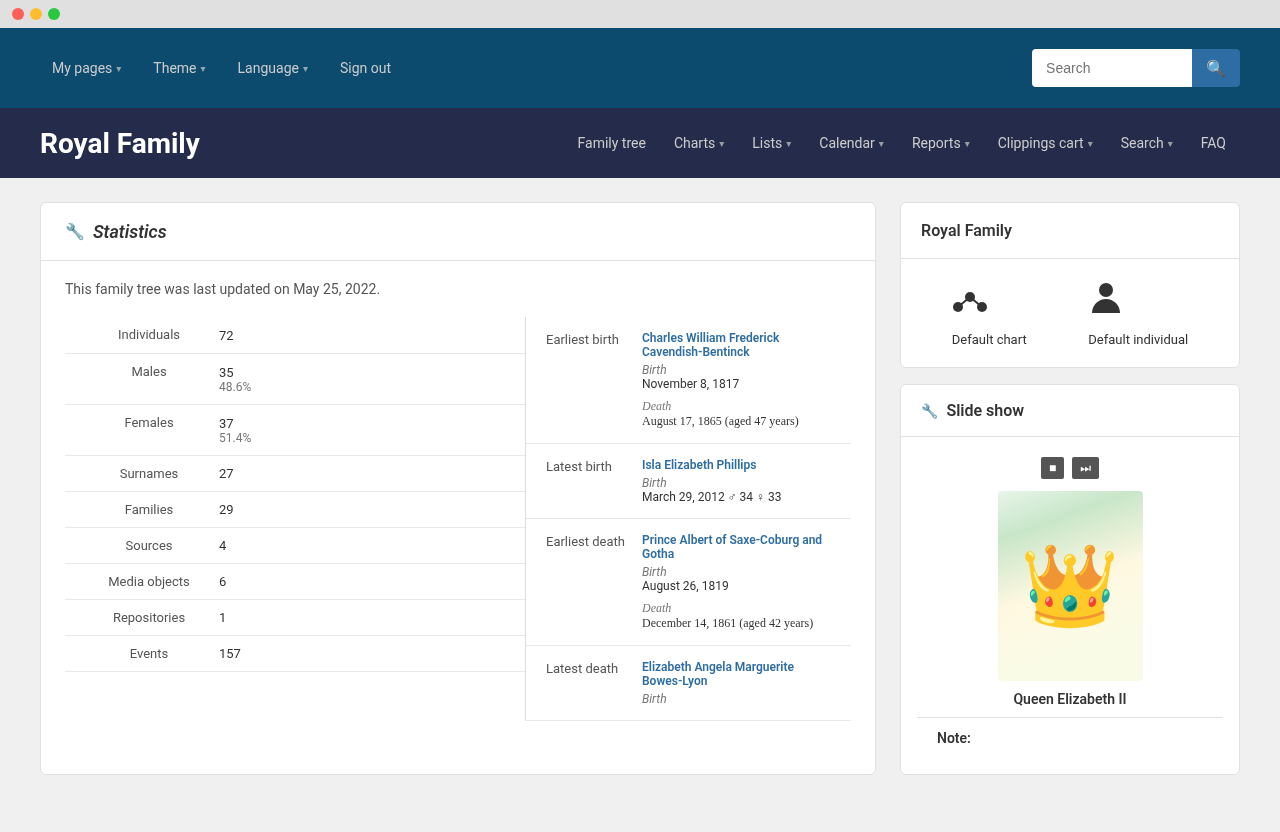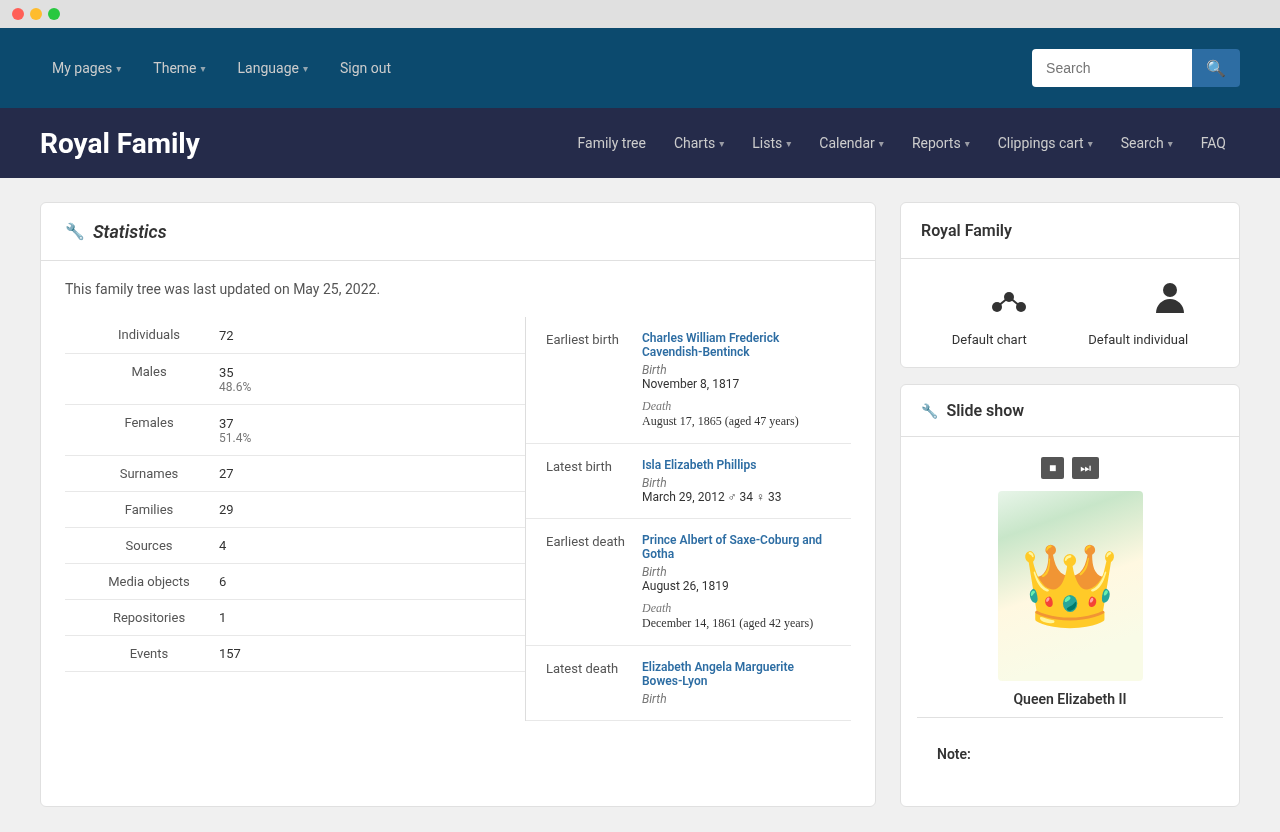--- a/index.html
+++ b/index.html
@@ -58,36 +58,36 @@
     .event-death { margin-top: 8px; font-family: Liberation Serif, serif; }
 
     
     .right-sidebar { flex: 0 0 340px; display: flex; flex-direction: column; gap: 0; }
     .sidebar-card { background: #fff; border: 1px solid #e0e0e0; border-radius: 6px; margin-bottom: 16px; overflow: hidden; }
     .sidebar-card-header { padding: 18px 20px; border-bottom: 1px solid #e0e0e0; }
     .sidebar-card-title { font-size: 16px; font-weight: 600; color: #333; }
 
     
     .default-options { display: flex; justify-content: space-around; padding: 20px; }
-    .default-option { display: flex; flex-direction: column; align-items: flex-end; gap: 10px; cursor: pointer; }
+    .default-option { display: flex; flex-direction: column; align-items: flex-start; gap: 10px; cursor: pointer; }
     .default-option-icon { font-size: 28px; color: #333; }
     .default-option-label { font-size: 13px; color: #333; text-align: center; }
 
     
     .slideshow-card { background: #fff; border: 1px solid #e0e0e0; border-radius: 6px; overflow: hidden; }
     .slideshow-header { padding: 16px 20px; border-bottom: 1px solid #e0e0e0; display: flex; align-items: center; gap: 8px; }
     .slideshow-title { font-size: 16px; font-weight: 600; color: #333; }
     .slideshow-controls { display: flex; justify-content: center; gap: 8px; padding: 12px; }
     .slide-btn { background: #555; border: none; color: #fff; padding: 4px 8px; cursor: pointer; font-size: 12px; border-radius: 2px; }
     .slide-img { width: 145px; height: 190px; background: linear-gradient(135deg, #c8e6c9 0%, #a5d6a7 30%, #fff9c4 60%, #f1f8e9 100%); border-radius: 4px; display: flex; align-items: center; justify-content: center; overflow: hidden; margin: 0 auto; }
     .slide-caption { text-align: center; font-size: 14px; font-weight: 600; padding: 10px; color: #333; }
     .slideshow-body { padding: 8px 16px 16px; }
 
     
-    .note-section { padding: 28px 20px; border-top: 1px solid #e0e0e0; }
+    .note-section { padding: 12px 20px; border-top: 1px solid #e0e0e0; }
     .note-label { font-size: 14px; font-weight: 600; color: #333; }
   </style>
 </head>
 <body>
 
 <div class="titlebar">
   <div class="titlebar-btn red"></div>
   <div class="titlebar-btn yellow"></div>
   <div class="titlebar-btn green"></div>
 </div>

